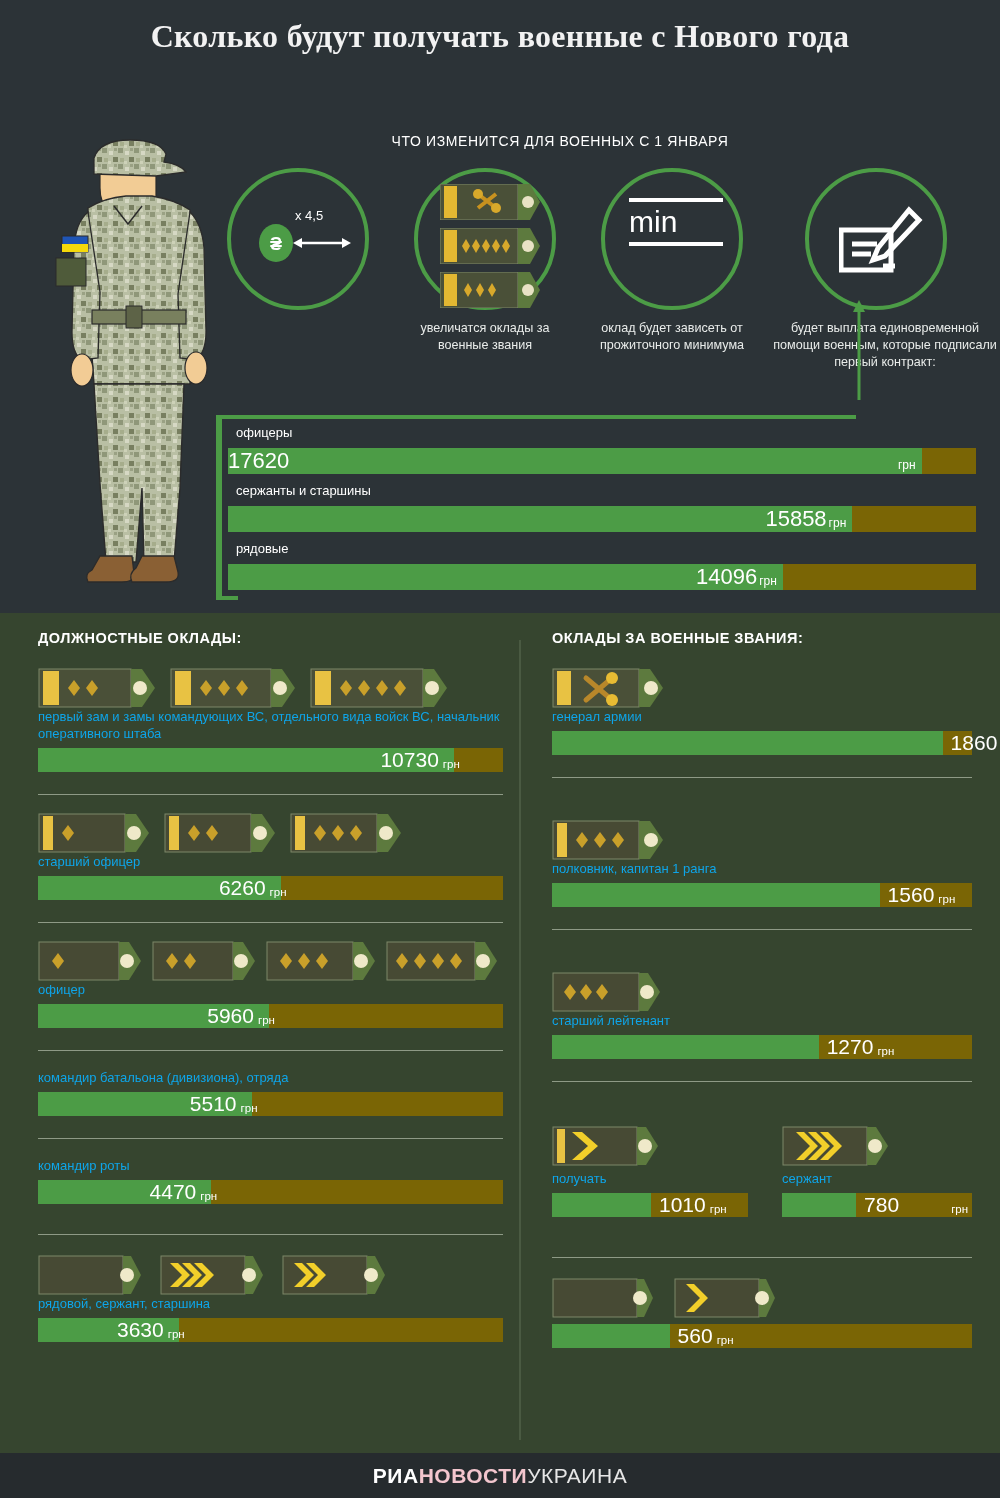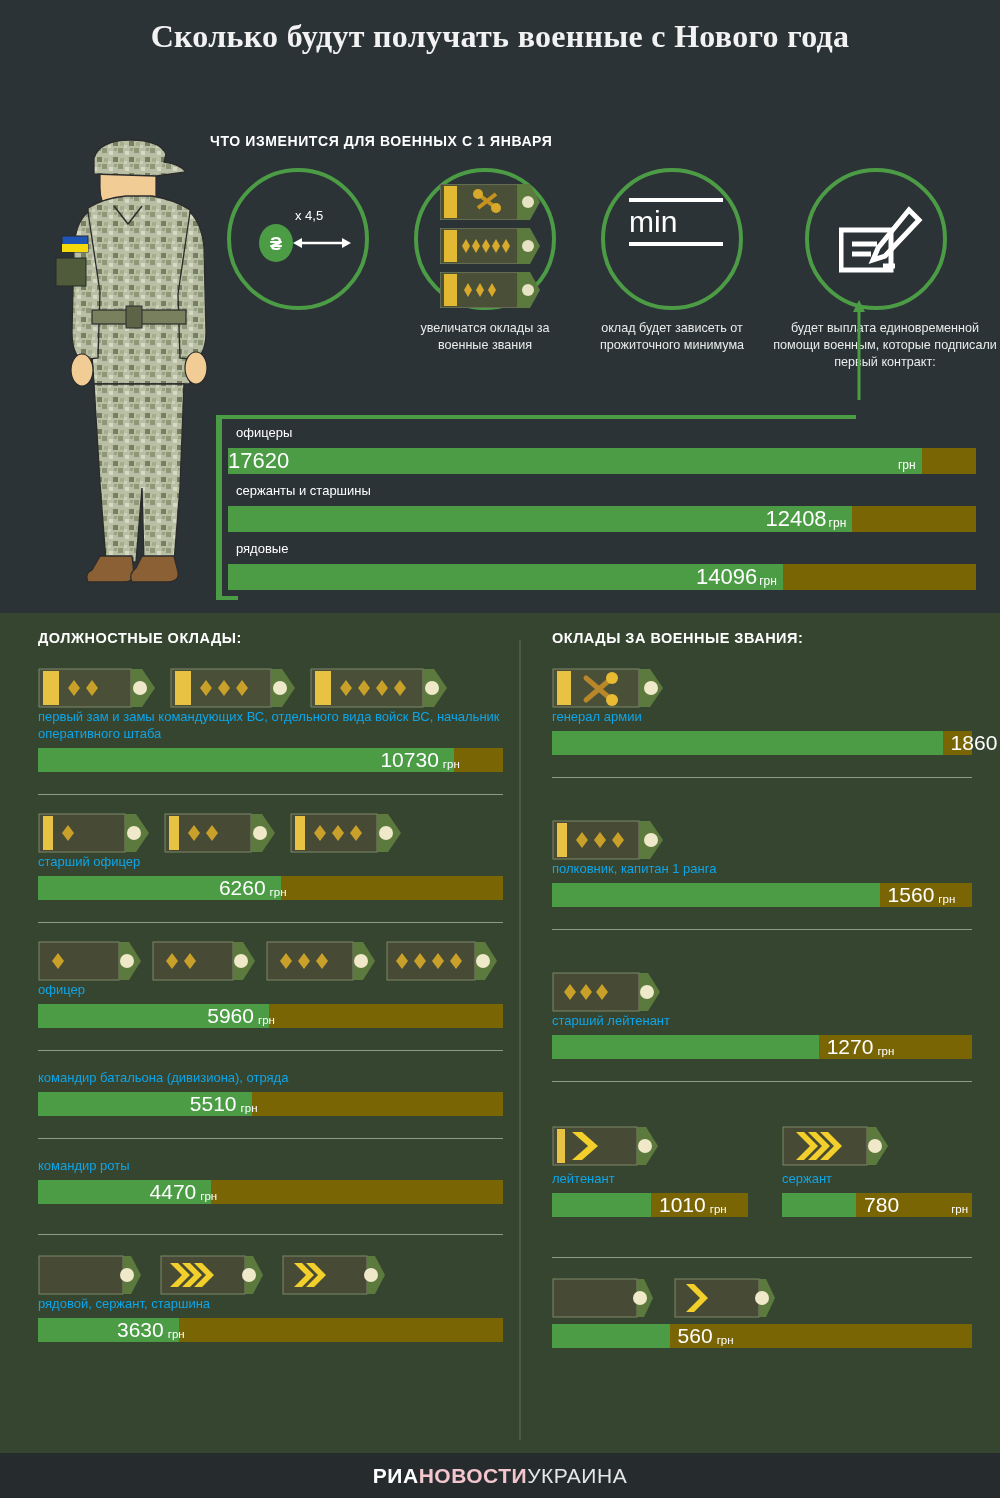--- a/index.html
+++ b/index.html
@@ -34,21 +34,21 @@
     font-size:32px; color:#f2f2f2; letter-spacing:0.3px;
   }
   .subtitle {
     position:absolute; left:40px; top:66px; width:920px;
     text-align:center; font-size:13.2px; line-height:19px; color:#dfe2e1;
   }
 
   
   .section-label {
     position:absolute; top:133px; left:210px; width:700px;
-    font-size:14px; font-weight:bold; color:#ffffff;
+    text-align:center; font-size:14px; font-weight:normal; color:#ffffff;
     letter-spacing:0.6px;
   }
   .circles { position:absolute; left:210px; top:168px; width:790px; height:230px; }
   .circle-item { position:absolute; top:0; width:160px; }
   .circle {
     width:142px; height:142px; border-radius:50%;
     border:4px solid #4c9c46; margin:0 auto;
     position:relative;
   }
   .circle-cap {
@@ -289,21 +289,21 @@
           <span class="bigbar-val">17620</span>
           <span class="bigbar-unit">грн</span>
         </div>
       </div>
     </div>
 
     <div class="bigbar-row" style="top:62px">
       <div class="bigbar-label">сержанты и старшины</div>
       <div class="bigbar-track">
         <div class="bigbar-fill" style="width: 83.4632%;">
-          <span class="bigbar-val">12408</span>
+          <span class="bigbar-val">15858</span>
           <span class="bigbar-unit">грн</span>
         </div>
       </div>
     </div>
 
     <div class="bigbar-row" style="top:120px">
       <div class="bigbar-label">рядовые</div>
       <div class="bigbar-track">
         <div class="bigbar-fill" style="width: 74.1895%;">
           <span class="bigbar-val">14096</span>
@@ -605,21 +605,21 @@
 
   <div style="display:flex; gap:34px; margin-top:44px;">
     <div style="width:196px">
       <svg width="110" height="40" viewBox="0 0 110 40">
         <rect x="1" y="1" width="84" height="38" fill="#474a34" stroke="#7d8768"></rect>
         <path d="M85 1 L94 1 L106 20 L94 39 L85 39 Z" fill="#5d7a3e"></path>
         <rect x="5" y="3" width="8" height="34" fill="#e8c243"></rect>
         <path d="M20 6 L30 6 L46 20 L30 34 L20 34 L36 20 Z" fill="#f2cf2a"></path>
         <circle cx="93" cy="20" r="7" fill="#efe9c9"></circle>
       </svg>
-      <div class="entry-label">лейтенант</div>
+      <div class="entry-label">получать</div>
       <div class="track">
         <div class="fill" style="width: 50.5%;"></div>
         <div class="val-wrap" style="left: calc(50.5% + 8px);">
           <span class="val">1010</span>
           <span class="unit">грн</span>
         </div>
       </div>
     </div>
     <div style="width:190px">
       <svg width="110" height="40" viewBox="0 0 110 40">

